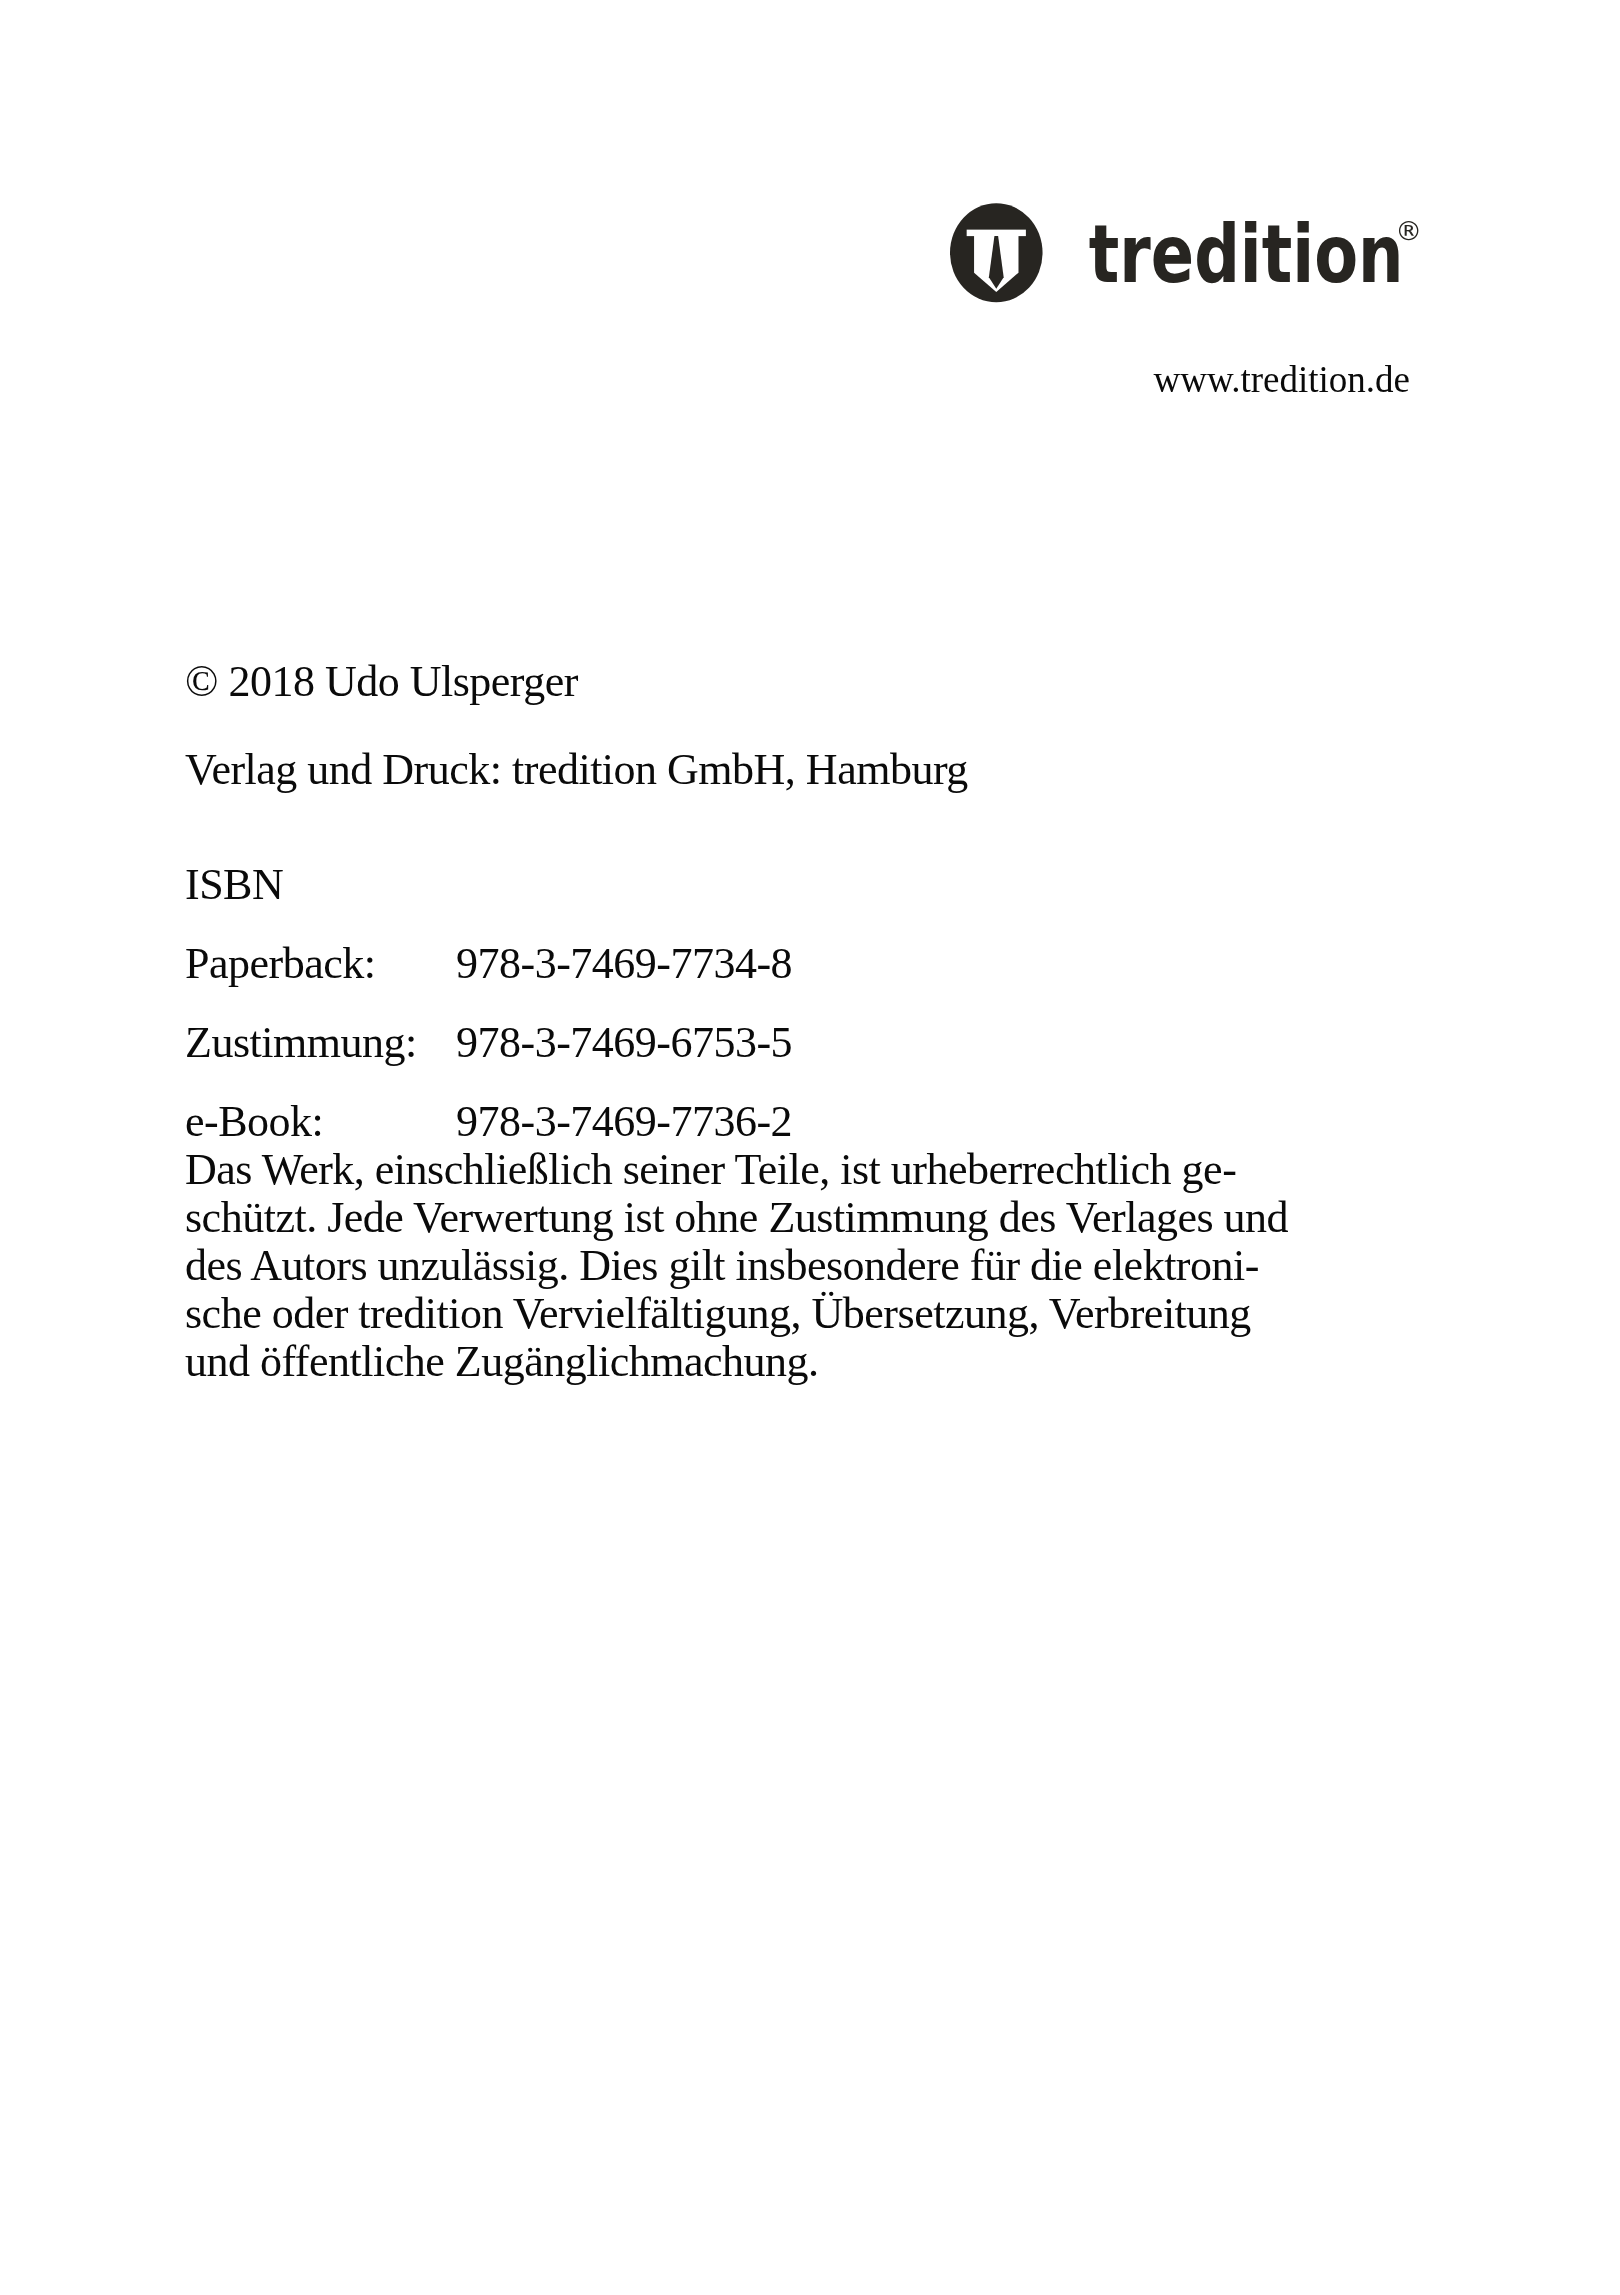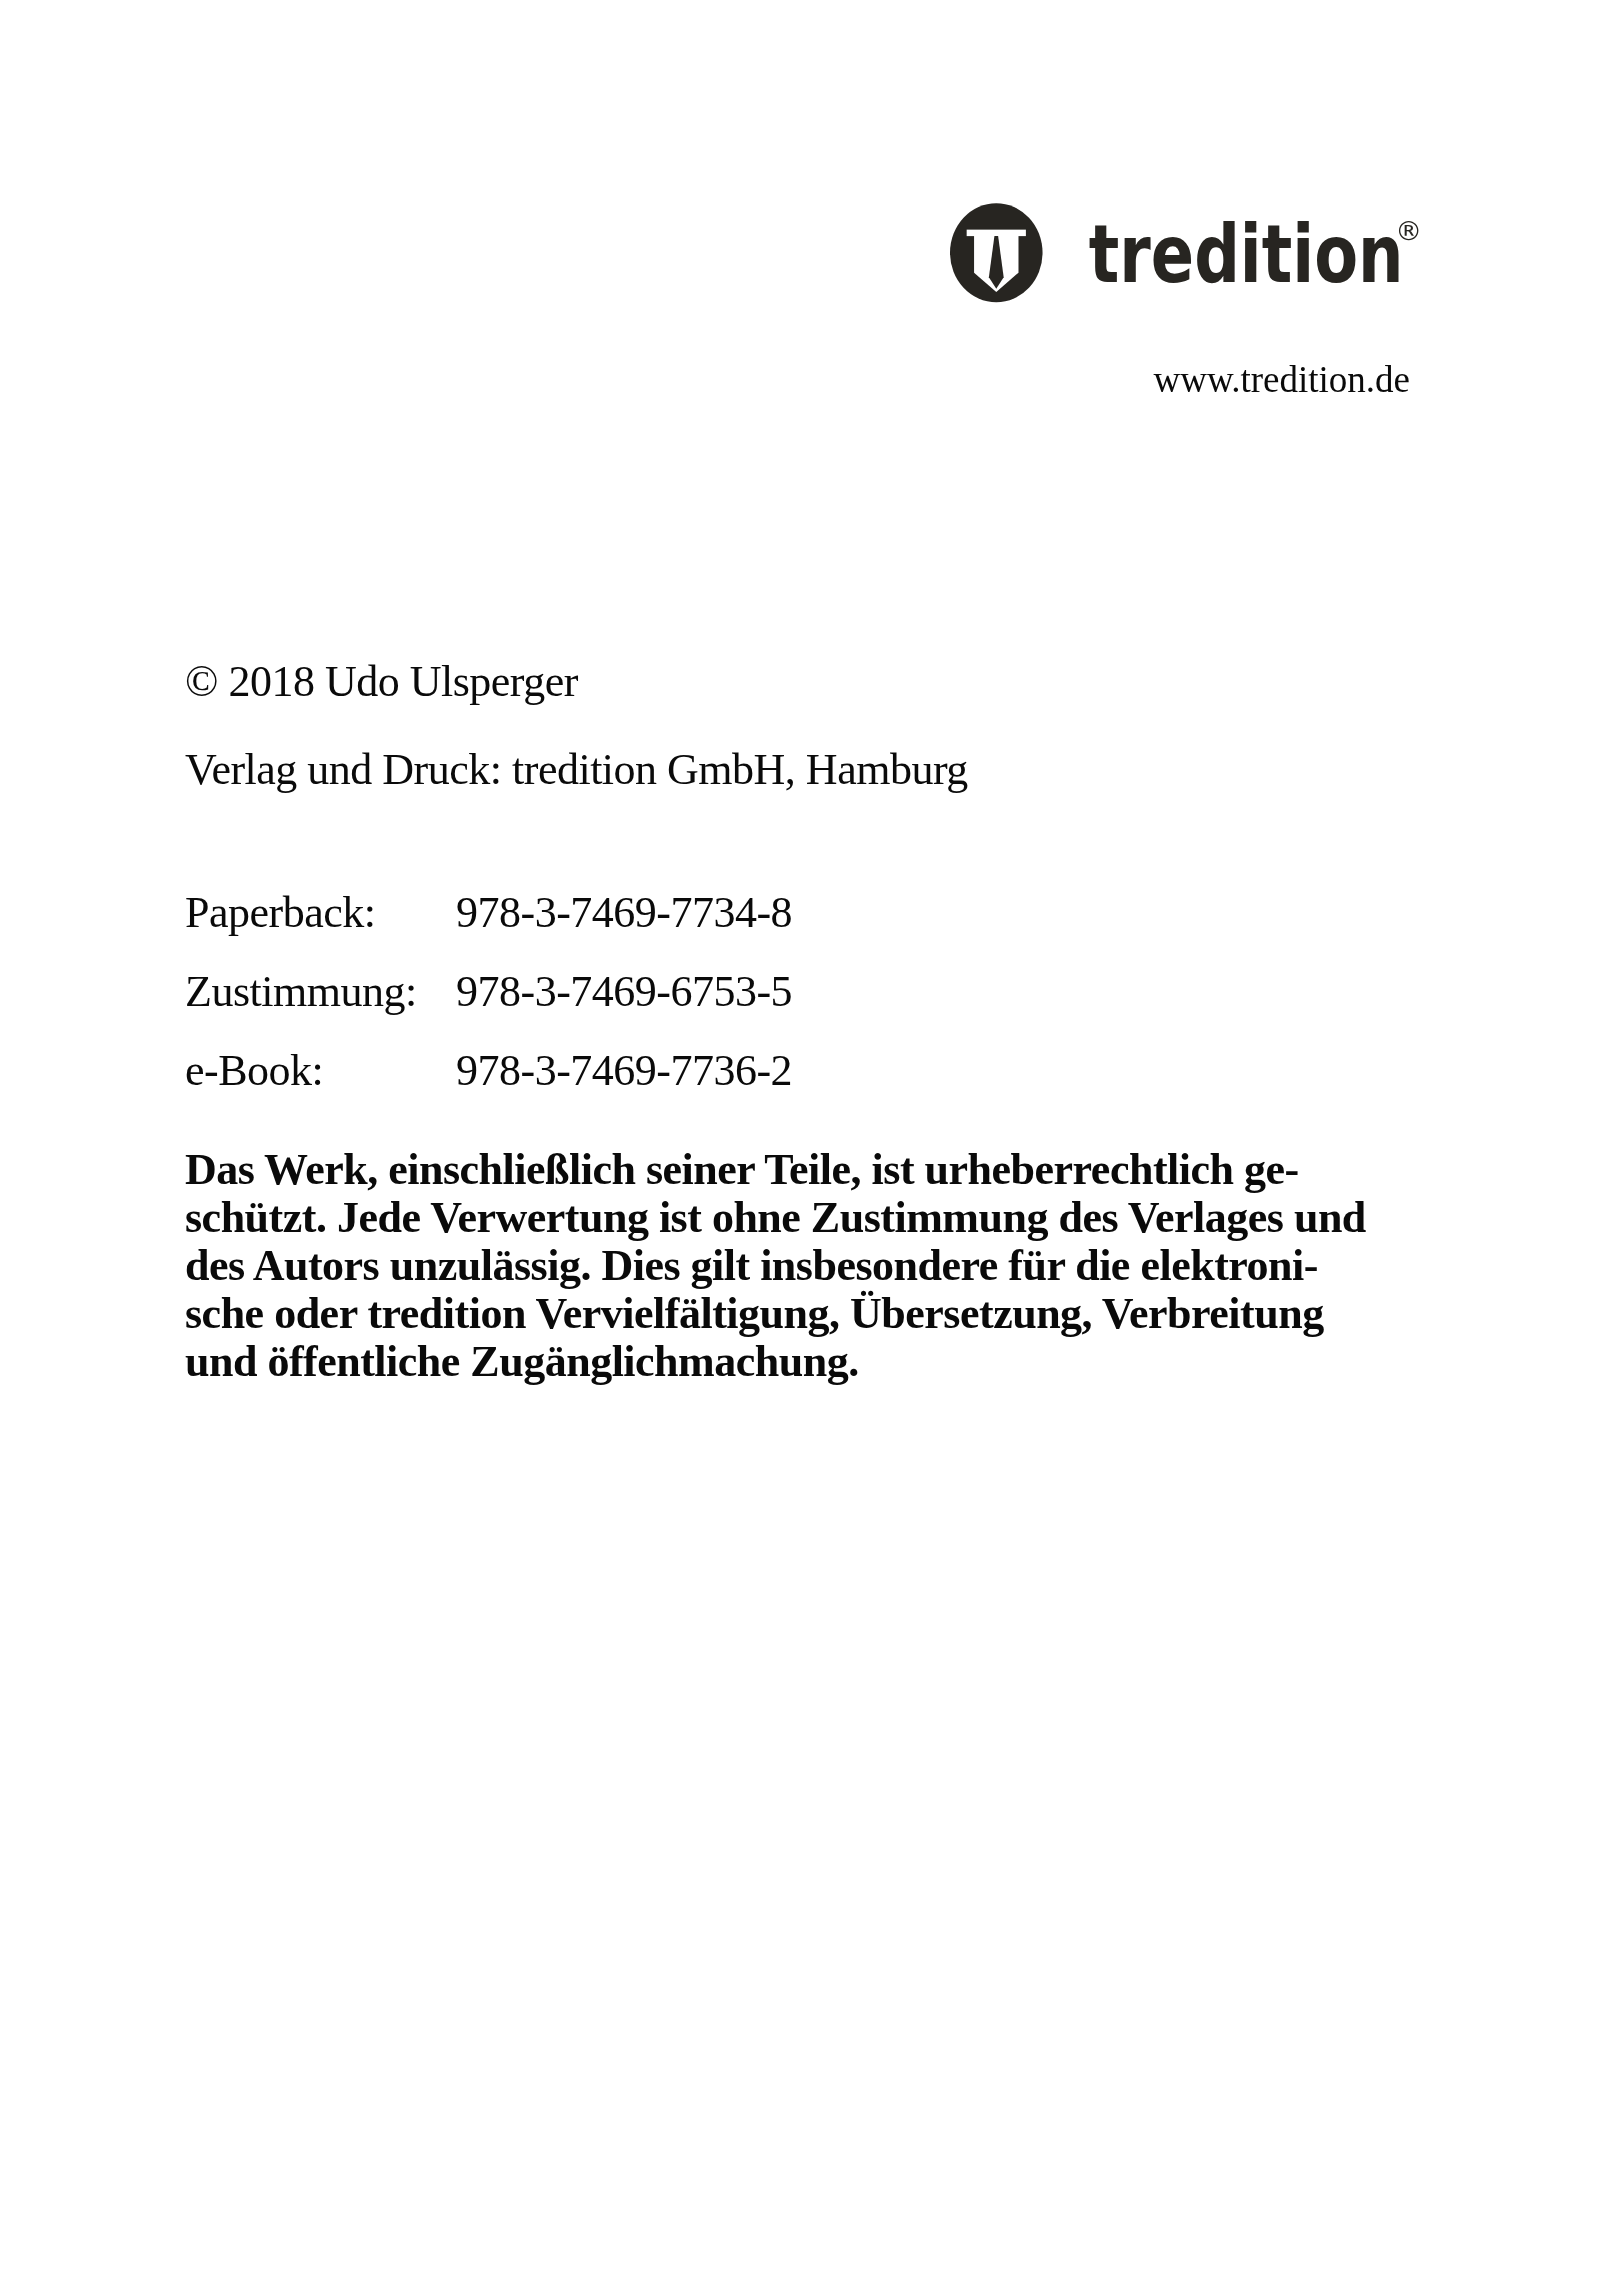--- a/index.html
+++ b/index.html
@@ -48,21 +48,21 @@
   .publisher-line { left: 185px; top: 746px; text-align: center; }
 
   .isbn-block { left: 185px; top: 859px; }
   .isbn-block .row { line-height: 51px; }
   .isbn-label {
     display: inline-block;
     width: 271px;
     margin-top: 28px;
   }
 
-  .rights-block { left: 185px; top: 1146px; font-weight: bold; }
+  .rights-block { left: 185px; top: 1146px; }
   .rights-block .rline { line-height: 48px; }
 </style>
 </head>
 <body>
 
 <svg class="logo-svg" viewBox="0 0 1020 215" xmlns="http://www.w3.org/2000/svg">
   <g>
     <ellipse cx="100" cy="107" rx="100" ry="107" fill="#272521"></ellipse>
 
     <rect x="36" y="57" width="128" height="14" fill="#ffffff"></rect>
@@ -73,20 +73,21 @@
   <text x="962" y="80" font-family="DejaVu Sans, Liberation Sans, sans-serif" font-size="58" fill="#272521">®</text>
 </svg>
 
 <div class="website">www.tredition.de</div>
 
 <div class="abs bodytext copyright-line">© 2018 Udo Ulsperger</div>
 
 <div class="abs bodytext publisher-line">Verlag und Druck: tredition GmbH, Hamburg</div>
 
 <div class="abs bodytext isbn-block">
+  <div class="row">ISBN</div>
   <div class="row">
     <span class="isbn-label">Paperback:</span><span>978-3-7469-7734-8</span>
   </div>
   <div class="row">
     <span class="isbn-label">Zustimmung:</span><span>978-3-7469-6753-5</span>
   </div>
   <div class="row">
     <span class="isbn-label">e-Book:</span><span>978-3-7469-7736-2</span>
   </div>
 </div>

